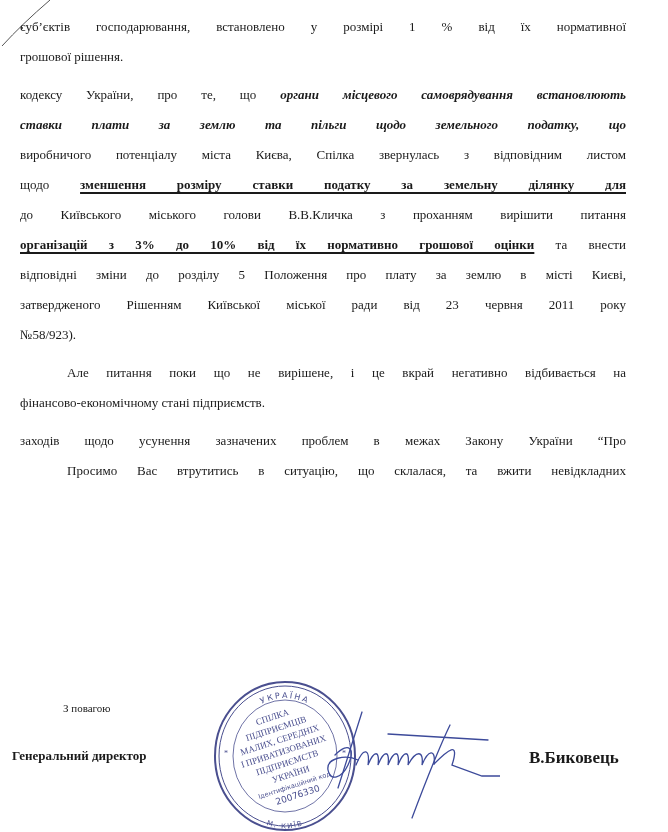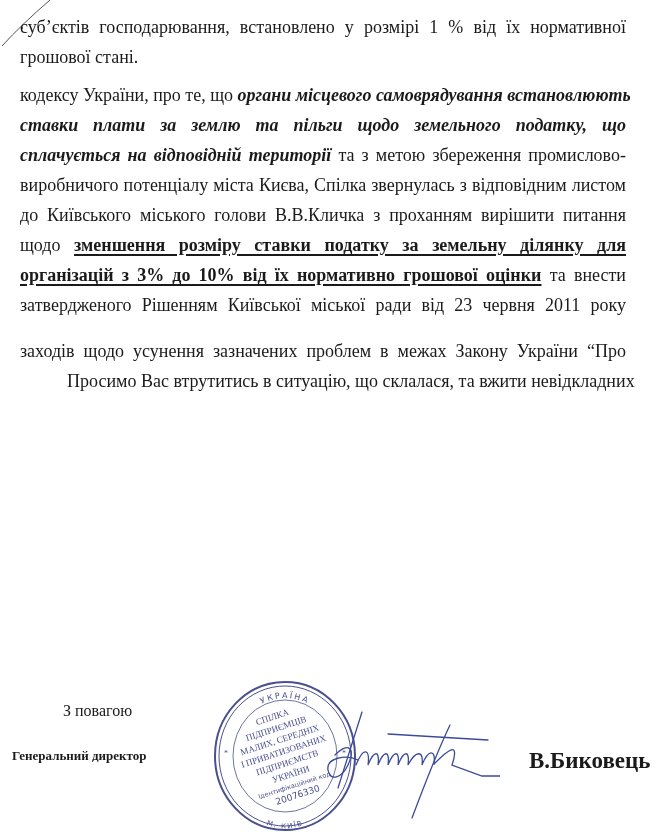--- a/index.html
+++ b/index.html
@@ -22,21 +22,21 @@
       width: 60px;
       height: 50px;
     }
     .page {
       position: absolute;
       left: 20px;
       top: 12px;
       width: 606px;
     }
     .line {
-      font-size: 18px;
+      font-size: 13px;
       line-height: 30px;
       height: 30px;
       white-space: nowrap;
       text-align: justify;
       text-align-last: justify;
       overflow: visible;
     }
     .line.last {
       text-align-last: left;
     }
@@ -61,34 +61,34 @@
       position: absolute;
       left: 0;
       top: 660px;
       width: 668px;
       height: 172px;
     }
     .regards {
       position: absolute;
       left: 63px;
       top: 42px;
-      font-size: 16px;
+      font-size: 11px;
     }
     .position-title {
       position: absolute;
       left: 12px;
       top: 88px;
       font-size: 13px;
       font-weight: bold;
     }
     .signer-name {
       position: absolute;
       left: 529px;
       top: 88px;
-      font-size: 23px;
+      font-size: 17px;
       font-weight: bold;
     }
     .stamp {
       position: absolute;
       left: 210px;
       top: 16px;
       width: 150px;
       height: 156px;
     }
     .signature {
@@ -103,33 +103,36 @@
 <body>
 
 <svg class="corner-line" viewBox="0 0 60 50">
   <path d="M2 46 Q 22 24 50 0" stroke="#555" stroke-width="1" fill="none"></path>
   <circle cx="22" cy="28" r="1" fill="#333"></circle>
 </svg>
 
 <div class="page">
 
   <div class="line">суб’єктів господарювання, встановлено у розмірі 1 % від їх нормативної</div>
-  <div class="line last">грошової стані.</div>
+  <div class="line last">грошової рішення.</div>
   <div class="para-gap"></div>
 
   <div class="line"><span>кодексу України, про те, що </span><span class="bi">органи місцевого самоврядування встановлюють</span></div>
   <div class="line"><span class="bi">ставки плати за землю та пільги щодо земельного податку, що</span></div>
-  <div class="line"><span class="bi">сплачується на відповідній території</span><span> та з метою збереження промислово-</span></div>
   <div class="line">виробничого потенціалу міста Києва, Спілка звернулась з відповідним листом</div>
+  <div class="line"><span>щодо  </span><span class="bu">зменшення розміру ставки податку за земельну ділянку для</span></div>
   <div class="line">до Київського міського голови В.В.Кличка з проханням вирішити питання</div>
-  <div class="line"><span>щодо  </span><span class="bu">зменшення розміру ставки податку за земельну ділянку для</span></div>
   <div class="line"><span class="bu">організацій з 3% до 10% від їх нормативно грошової оцінки</span><span> та внести</span></div>
+  <div class="line">відповідні зміни до розділу 5 Положення про плату за землю в місті Києві,</div>
   <div class="line">затвердженого Рішенням Київської міської ради від 23 червня 2011 року</div>
+  <div class="line last">№58/923).</div>
   <div class="para-gap"></div>
 
+  <div class="line indent">Але питання поки що не вирішене, і це вкрай негативно відбивається на</div>
+  <div class="line last">фінансово-економічному стані підприємств.</div>
   <div class="para-gap"></div>
 
   <div class="line">заходів щодо усунення зазначених проблем в межах Закону України “Про</div>
   <div class="line indent">Просимо Вас втрутитись в ситуацію, що склалася, та вжити невідкладних</div>
 </div>
 
 <div class="signature-block">
   <div class="regards">З повагою</div>
   <div class="position-title">Генеральний директор</div>
   <div class="signer-name">В.Биковець</div>

